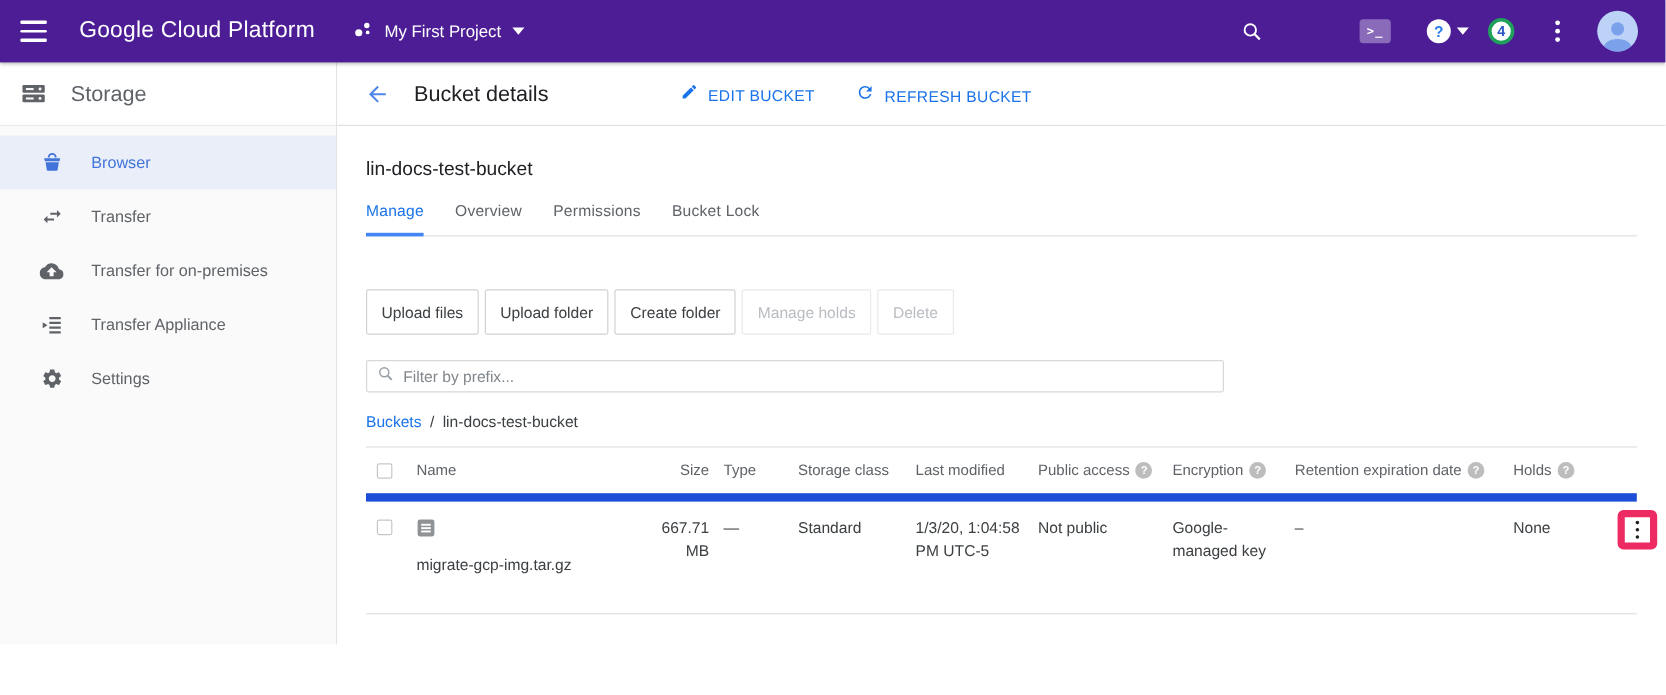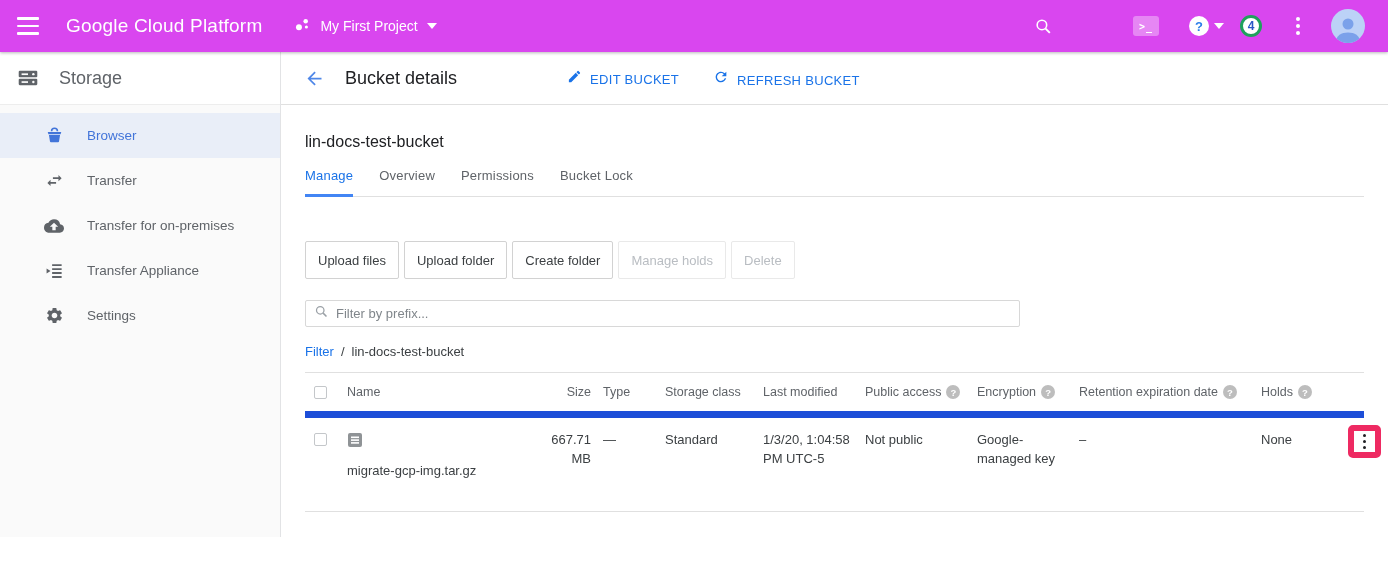--- a/index.html
+++ b/index.html
@@ -1,20 +1,20 @@
 <!DOCTYPE html>
 <html><head>
 <meta charset="utf-8">
 <style>
   * { margin:0; padding:0; box-sizing:border-box; }
   html,body { width:1388px; height:579px; background:#fff; overflow:hidden;
               font-family:"Liberation Sans", sans-serif; }
 
   
-  .topbar { height:52px; background:#d946ef; display:flex; align-items:center;
+  .topbar { height:52px; background:#4c1d95; display:flex; align-items:center;
             color:#fff; position:relative; z-index:10;
             box-shadow:0 1px 3px rgba(0,0,0,.28); }
   .hamburger { width:56px; display:flex; flex-direction:column; align-items:center;
                gap:5px; cursor:pointer; }
   .hamburger span { display:block; width:22px; height:2.5px; background:#fff; border-radius:1px; }
   .logo { font-size:19px; font-weight:500; letter-spacing:.2px; margin-left:10px;
           white-space:nowrap; cursor:pointer; }
   .project { display:flex; align-items:center; gap:9px; margin-left:32px;
              font-size:14px; font-weight:500; cursor:pointer; }
   .caret-down { width:0; height:0; border-left:5px solid transparent;
@@ -42,21 +42,21 @@
   .avatar svg { position:absolute; bottom:-2px; left:0; }
 
   
   .app { display:flex; height:485px; }
   .sidebar { width:281px; background:#fafafa; border-right:1px solid #e2e3e5;
              flex-shrink:0; }
   .sidebar-header { height:53px; background:#fff; display:flex; align-items:center;
                     padding-left:18px; gap:21px; border-bottom:1px solid #ededed; }
   .sidebar-title { font-size:18px; color:#5f6368; }
   .nav { padding-top:8px; }
-  .nav-item { height:45px; display:flex; align-items:center; padding-left:44px; gap:23px;
+  .nav-item { height:45px; display:flex; align-items:center; padding-left:33px; gap:23px;
               font-size:13.5px; color:#5f6368; cursor:pointer; }
   .nav-item.selected { background:#e9eef8; color:#4274d9; }
   .nav-ic { width:20px; display:flex; justify-content:center; }
 
   .main { flex:1; background:#fff; display:flex; flex-direction:column; }
   .main-header { height:53px; border-bottom:1px solid #e0e0e0; display:flex;
                  align-items:center; padding-left:23px; }
   .back-btn { display:flex; align-items:center; cursor:pointer; }
   .page-title { font-size:18px; color:#202124; margin-left:20px; }
   .hdr-action { display:flex; align-items:flex-end; gap:8px; color:#1a73e8;
@@ -283,21 +283,21 @@
         <span>
           <svg width="15" height="15" viewBox="0 0 24 24">
               <circle cx="10" cy="10" r="6" fill="none" stroke="#9aa0a6" stroke-width="2"></circle>
               <line x1="14.6" y1="14.6" x2="20" y2="20" stroke="#9aa0a6" stroke-width="2.4"></line>
             </svg>
         </span>
         <input type="text" placeholder="Filter by prefix..." style="">
       </div>
 
       <div class="breadcrumb">
-        <span class="bc-link">Filter</span>
+        <span class="bc-link">Buckets</span>
         <span class="bc-sep">/</span>
         <span class="bc-current">lin-docs-test-bucket</span>
       </div>
 
       <div class="obj-table">
 
         <div class="t-grid t-head">
           <span class="checkbox"></span>
           <span class="th">Name</span>
           <span class="th right">Size</span>

